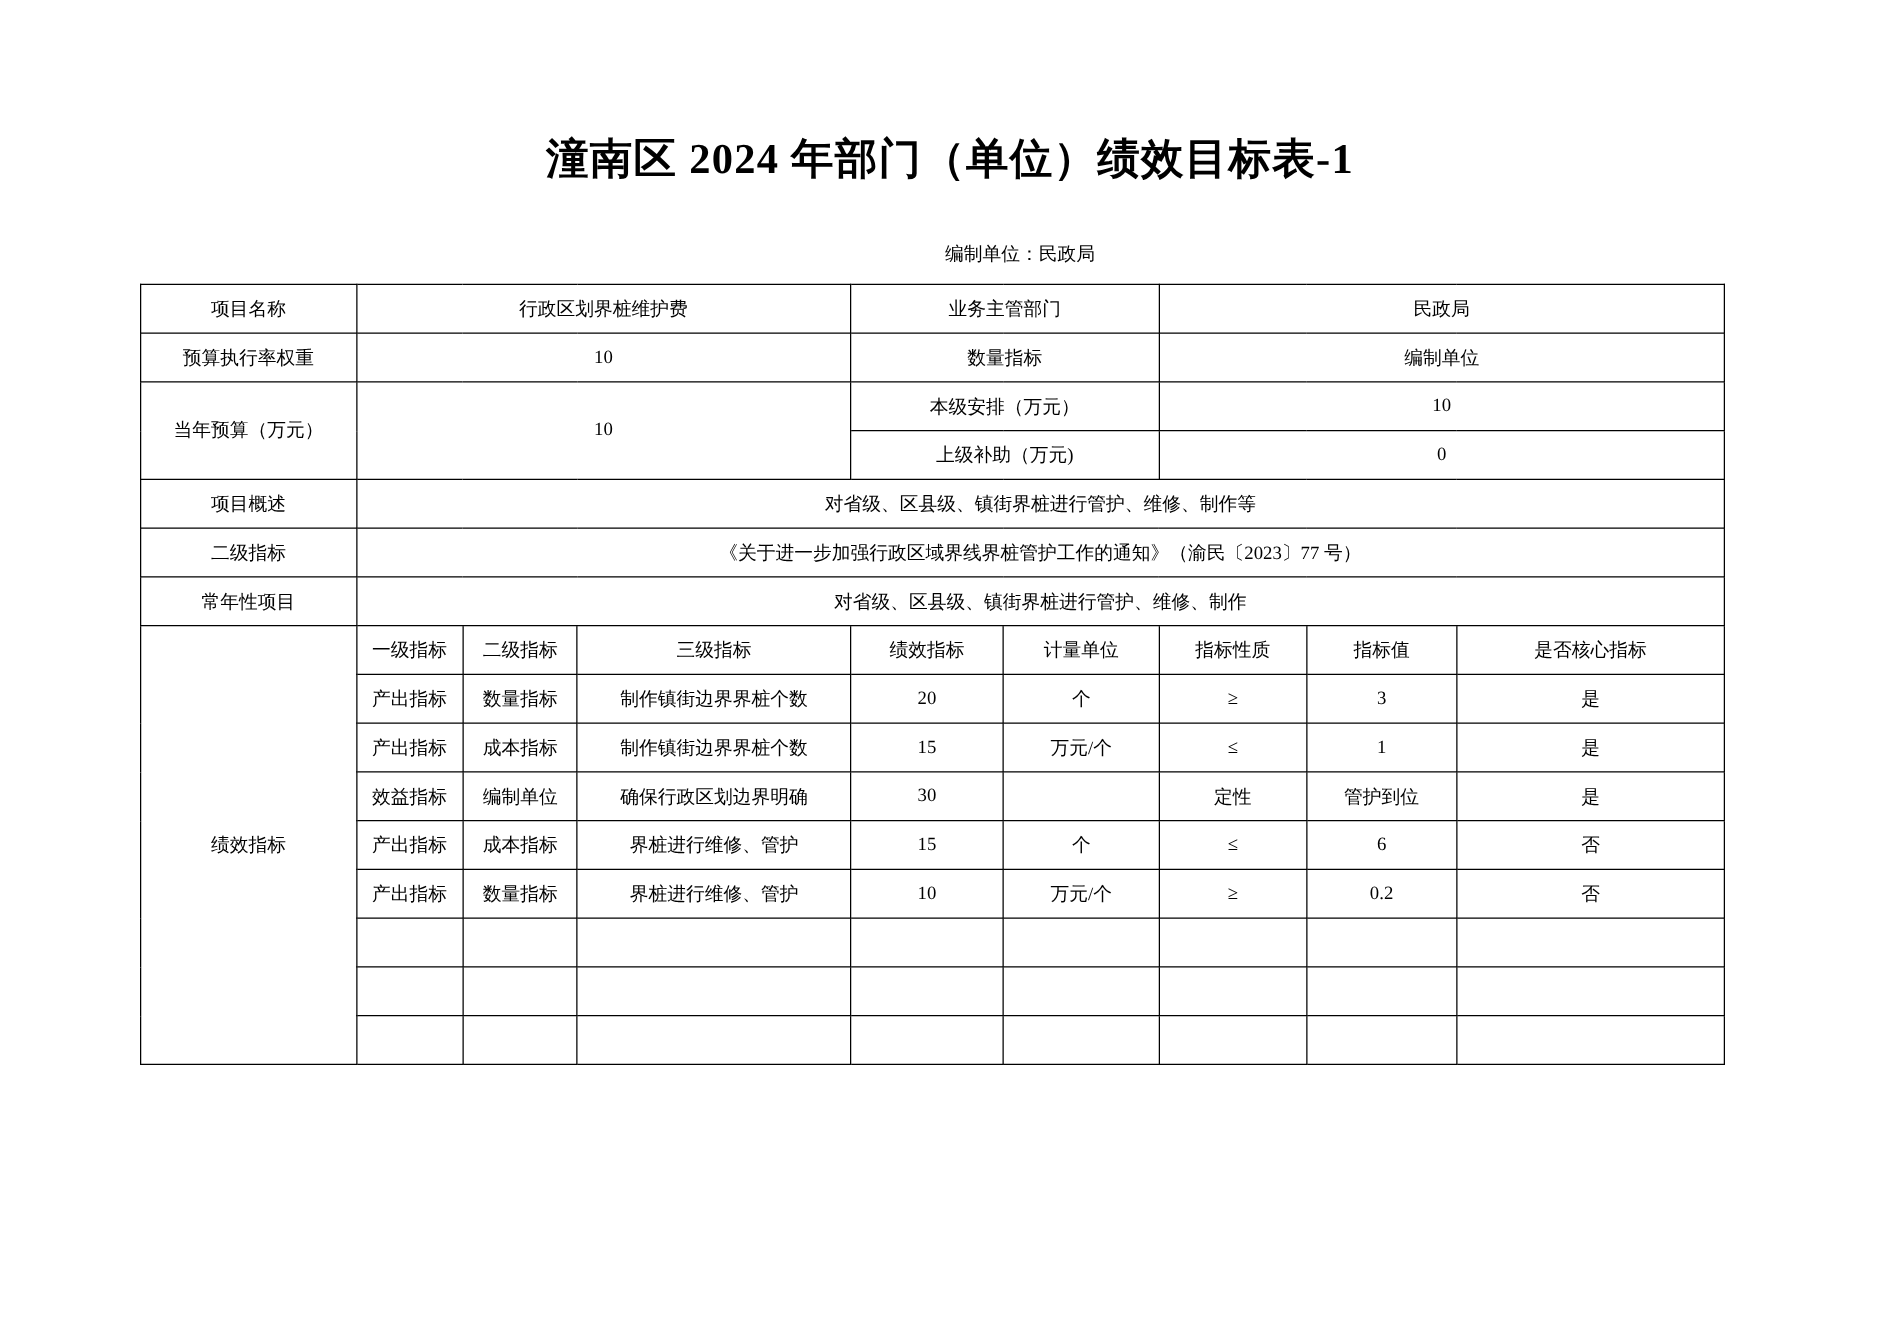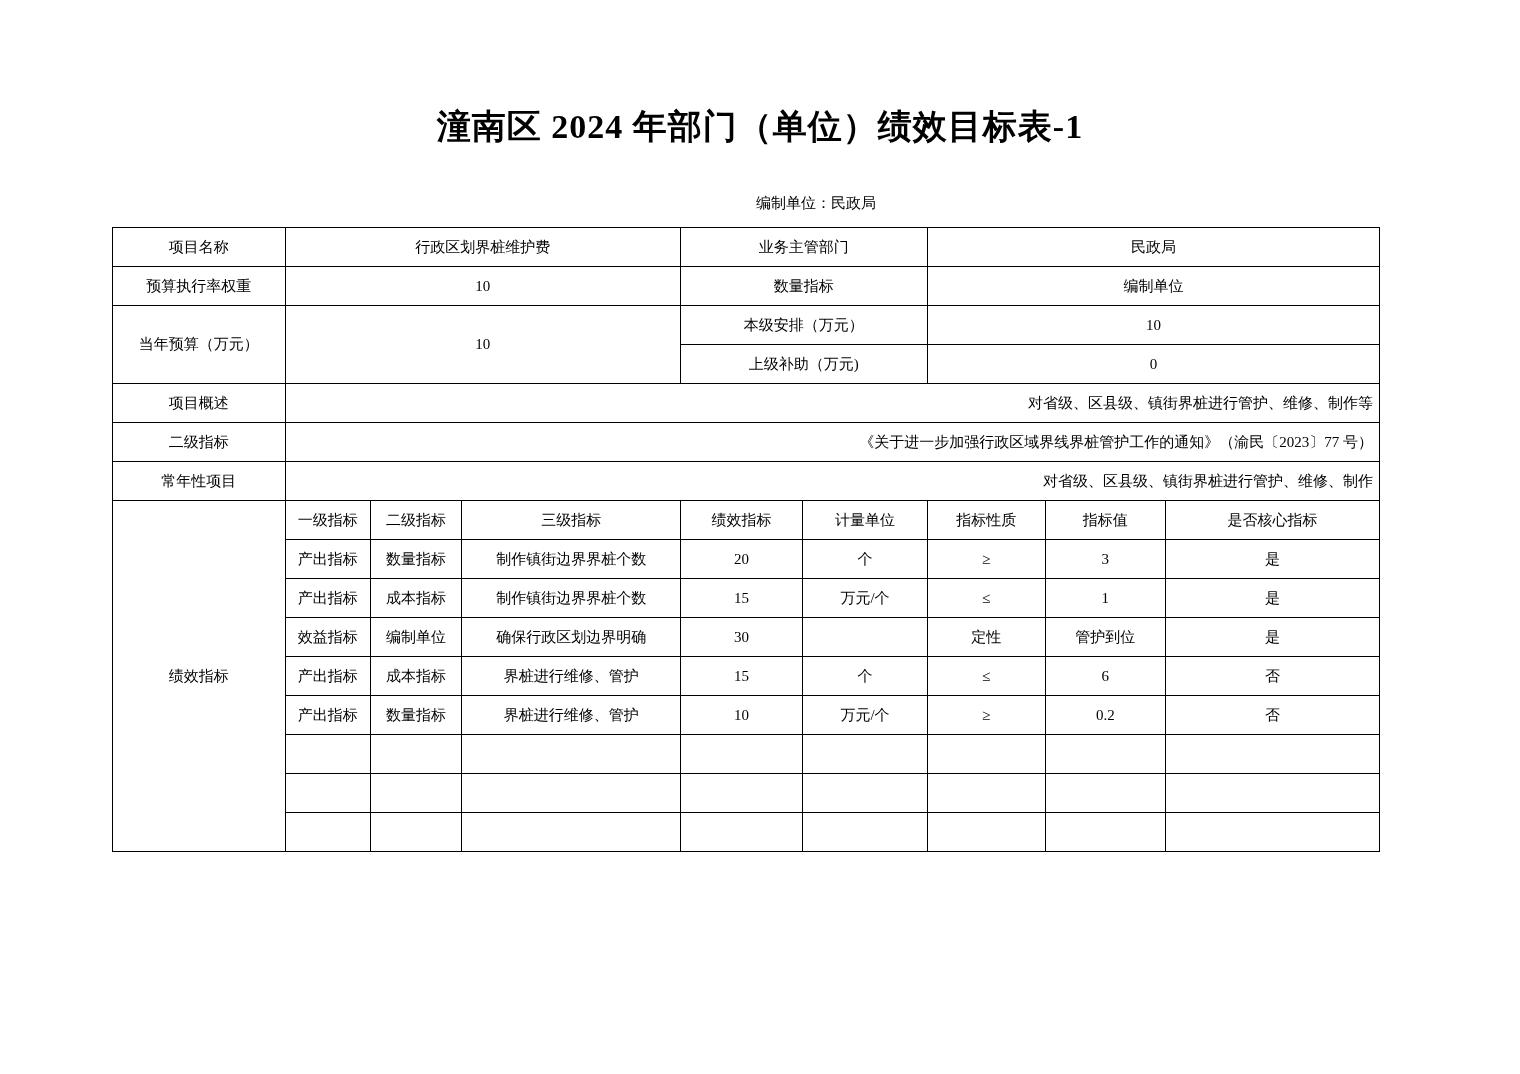--- a/index.html
+++ b/index.html
@@ -46,21 +46,21 @@
   }
   table.main td {
     border: 1px solid #000000;
     font-size: 15px;
     padding: 0 6px;
     height: 38px;
     vertical-align: middle;
     font-family: "Liberation Serif", "DejaVu Serif", serif;
   }
   td.c { text-align: center; }
-  td.l { text-align: right; padding-left: 10px; }
+  td.l { text-align: center; padding-left: 10px; }
   .tall { height: 46px; }
   .empty-row td { height: 38px; }
 </style>
 </head>
 <body>
 
 <div class="page">
 
   <div class="doc-title">潼南区 2024 年部门（单位）绩效目标表-1</div>
 

